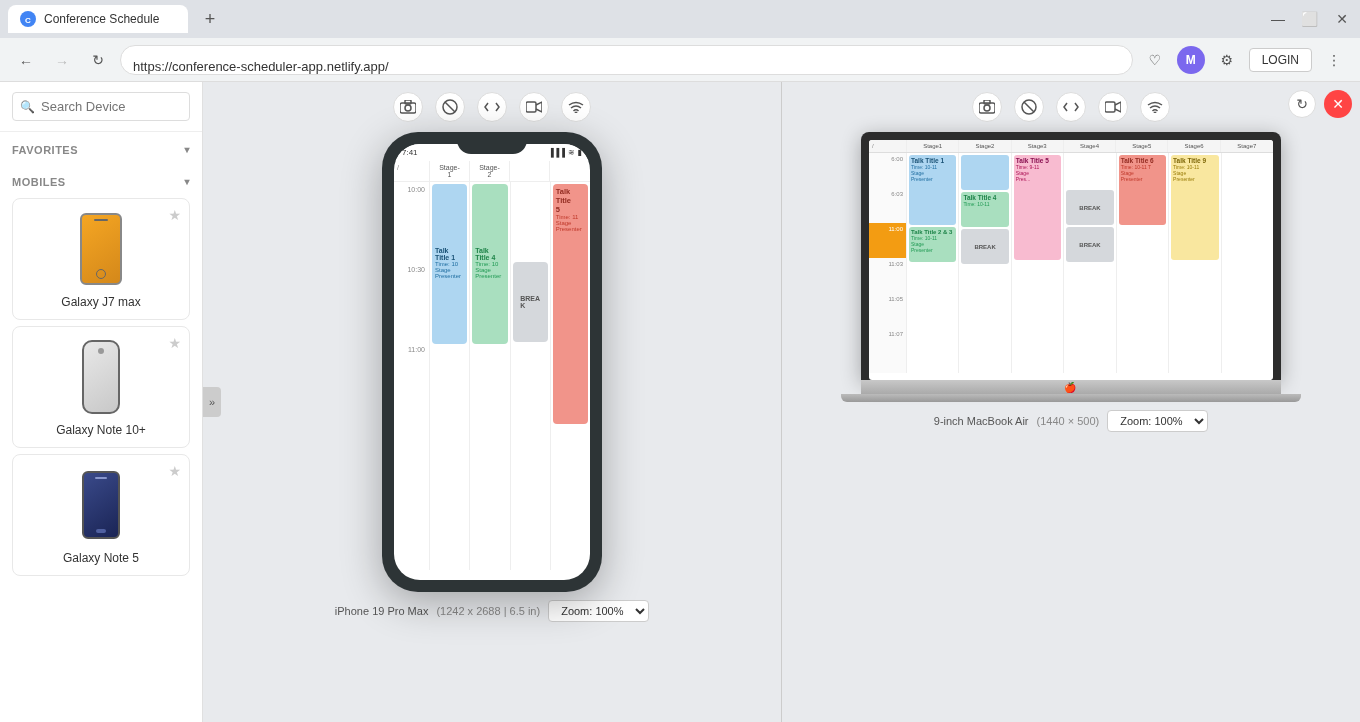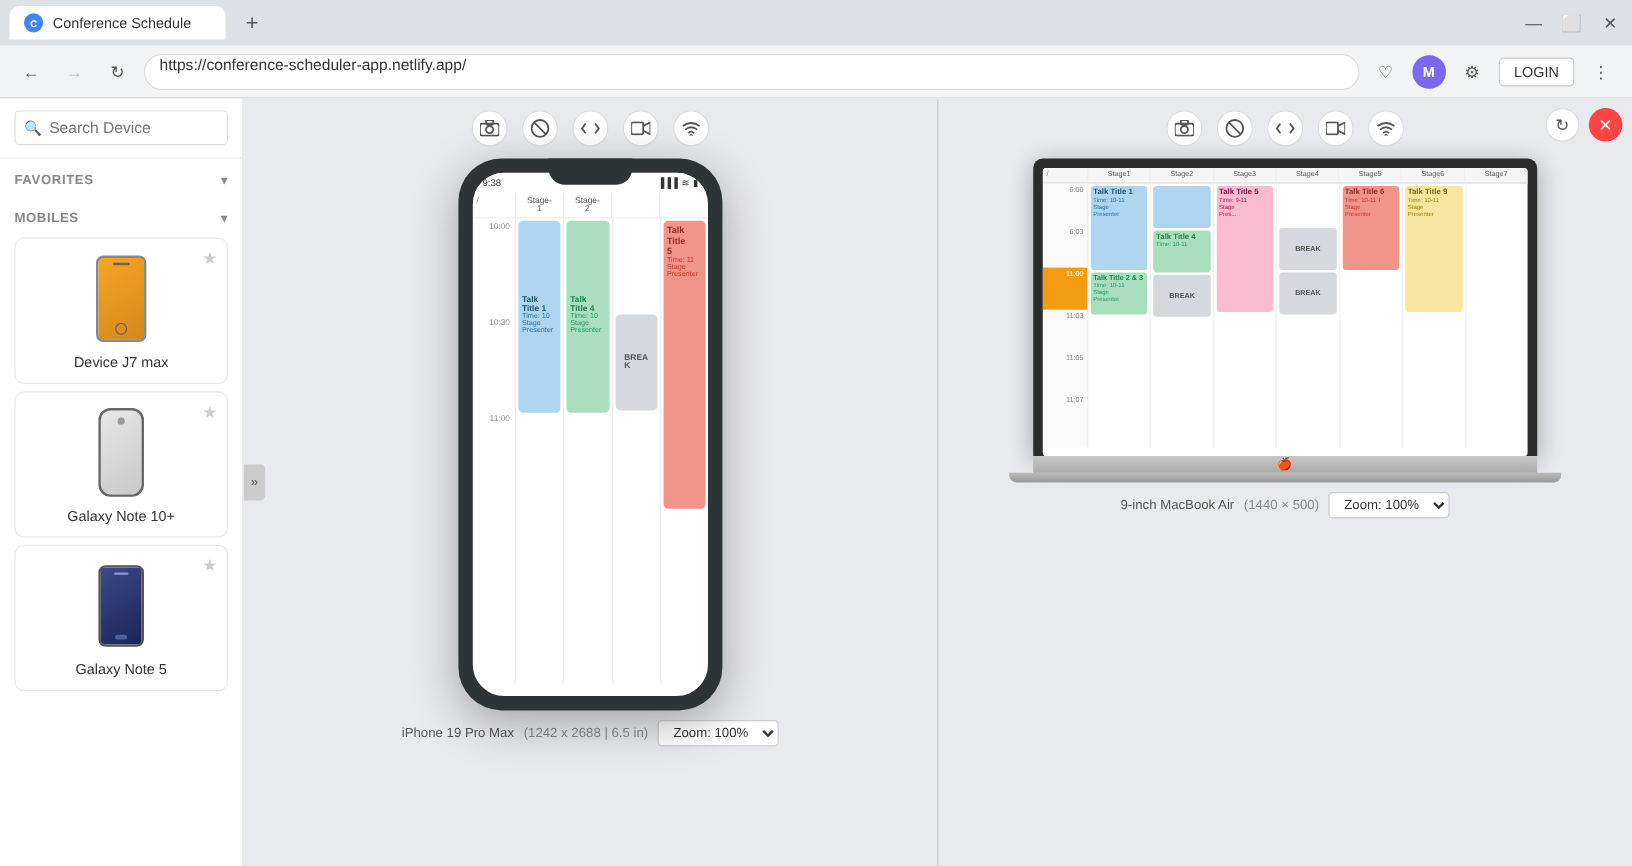--- a/index.html
+++ b/index.html
@@ -69,21 +69,21 @@
       display: flex; align-items: center; justify-content: center;
       color: #555; font-size: 14px;
     }
     .nav-btn:disabled { color: #bbb; cursor: default; }
     .address-bar {
       flex: 1;
       height: 30px;
       background: white;
       border-radius: 15px;
       border: 1px solid #ddd;
-      display: flex; align-items: flex-start;
+      display: flex; align-items: flex-end;
       padding: 0 12px;
       font-size: 13px; color: #333;
     }
     .toolbar-icons {
       display: flex; gap: 8px; align-items: center;
     }
     .toolbar-icon {
       width: 28px; height: 28px;
       border-radius: 50%;
       display: flex; align-items: center; justify-content: center;
@@ -376,21 +376,21 @@
       </div>
 
       <div class="device-card">
         <span class="favorite-star">★</span>
         <div class="device-image-container">
           <div style="width:42px;height:72px;background:linear-gradient(145deg,#f5a623,#d4881a);border-radius:6px;border:2px solid #888;position:relative;">
             <div style="position:absolute;top:4px;left:50%;transform:translateX(-50%);width:14px;height:2px;background:#666;border-radius:1px;"></div>
             <div style="position:absolute;bottom:4px;left:50%;transform:translateX(-50%);width:10px;height:10px;border:1.5px solid #666;border-radius:50%;"></div>
           </div>
         </div>
-        <div class="device-name">Device J7 max</div>
+        <div class="device-name">Galaxy J7 max</div>
       </div>
 
       <div class="device-card">
         <span class="favorite-star">★</span>
         <div class="device-image-container">
           <div style="width:38px;height:74px;background:linear-gradient(145deg,#e8e8e8,#c8c8c8);border-radius:10px;border:2px solid #666;position:relative;">
             <div style="position:absolute;top:6px;left:50%;transform:translateX(-50%);width:6px;height:6px;background:#999;border-radius:50%;"></div>
           </div>
         </div>
         <div class="device-name">Galaxy Note 10+</div>
@@ -448,21 +448,21 @@
               <circle cx="8" cy="12" r="1.5" fill="#555"></circle>
             </svg>
         </div>
       </div>
 
       <div class="phone-mockup">
         <div class="phone-notch"></div>
         <div class="phone-screen">
 
           <div class="phone-status-bar">
-            <span>9:38</span>
+            <span>7:41</span>
             <div style="display:flex;gap:3px;align-items:center;">
               <span>▐▐▐</span>
               <span>≋</span>
               <span>▮</span>
             </div>
           </div>
 
           <div style="overflow:hidden;height:calc(100% - 22px);">
 
             <div style="display:grid;grid-template-columns:36px 1fr 1fr 1fr 1fr;border-bottom:1px solid #eee;">

